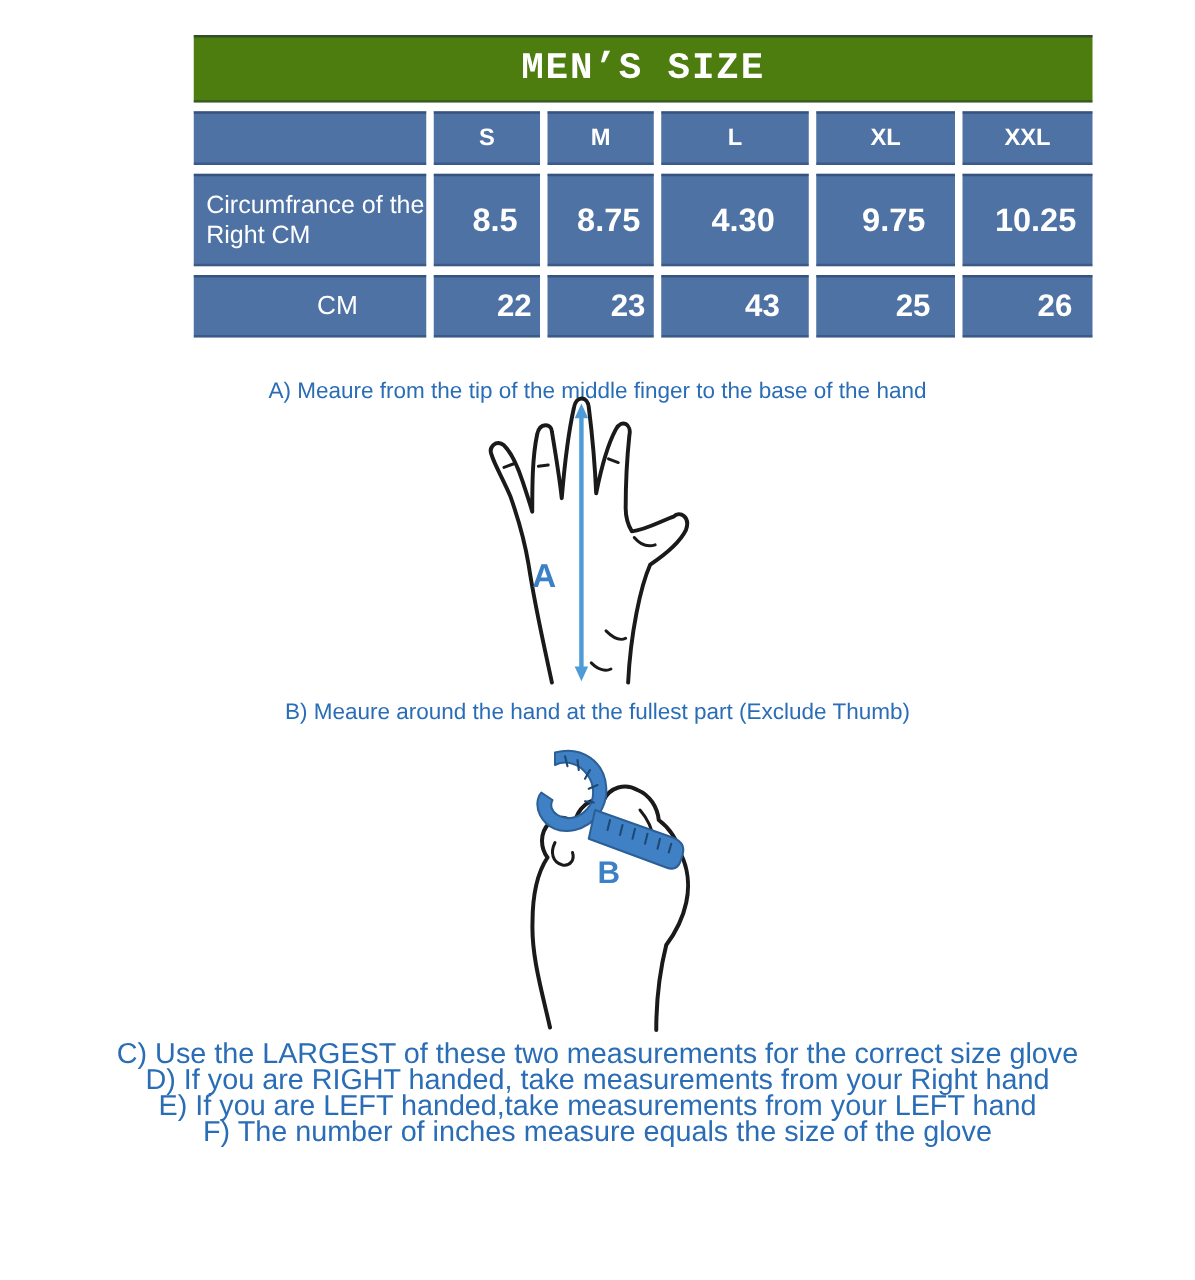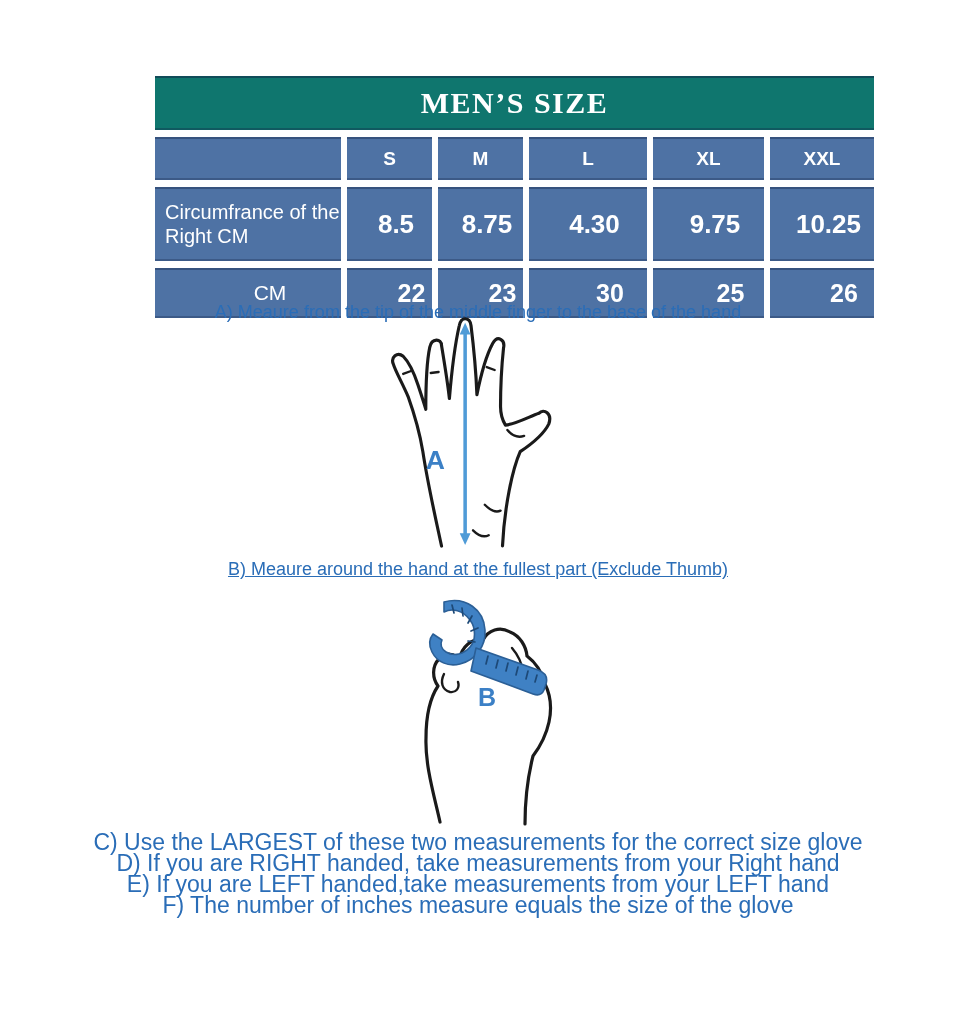--- a/index.html
+++ b/index.html
@@ -2,23 +2,23 @@
 <html><head>
 <meta charset="utf-8">
 <style>
   html,body{margin:0;padding:0;background:#ffffff;}
   .stage{position:relative;width:956px;height:1024px;background:#ffffff;overflow:hidden;
          font-family:"Liberation Sans",sans-serif;}
 
   
   .table-wrap{position:absolute;left:155px;top:28px;width:719px;}
   .banner{height:50px;display:flex;align-items:center;justify-content:center;
-          background:#0f766e;color:#ffffff;
-          font-family:Liberation Serif, serif;font-weight:800;font-size:30px;letter-spacing:1.5px;
-          border-top:2px solid rgba(20,35,70,.5);border-bottom:2px solid rgba(20,35,70,.35);margin-top:48px;}
+          background:#4d7c0f;color:#ffffff;
+          font-family:Liberation Mono, monospace;font-weight:800;font-size:30px;letter-spacing:1.5px;
+          border-top:2px solid rgba(20,35,70,.5);border-bottom:2px solid rgba(20,35,70,.35);}
   .trow{display:flex;margin-top:7px;}
   .cell{background:#4e72a4;color:#ffffff;display:flex;align-items:center;justify-content:center;
         border-top:2px solid rgba(20,35,70,.4);border-bottom:2px solid rgba(20,35,70,.3);
         margin-right:6px;box-sizing:border-box;}
   .cell:last-child{margin-right:0;}
   .c-label{flex:1 1 185px;}
   .c-s{flex:1 1 84px;}
   .c-m{flex:1 1 84px;}
   .c-l{flex:1 1 117px;}
   .c-xl{flex:1 1 110px;}
@@ -29,21 +29,21 @@
   .circ-row .cell{font-weight:bold;font-size:26px;padding-left:13px;}
   .circ-row .c-label{font-weight:normal;font-size:20px;line-height:24px;
                      justify-content:flex-start;text-align:left;padding-left:10px;}
   .cm-row{height:50px;}
   .cm-row .cell{font-weight:bold;font-size:25px;padding-left:44px;}
   .cm-row .c-label{font-weight:normal;font-size:21px;}
 
   
   .note{position:absolute;left:0;width:956px;text-align:center;color:#2a6db7;font-size:18px;}
   .note-a{top:302px;}
-  .note-b{top:559px;text-decoration:underline;}
+  .note-b{top:559px;}
   .notes-block{position:absolute;left:0;top:832px;width:956px;text-align:center;
                color:#2a6db7;font-size:23px;line-height:21px;}
 
   
   .hand-svg{position:absolute;left:368px;top:312px;}
   .fist-svg{position:absolute;left:392px;top:590px;}
   .diagram-letter{font-family:"Liberation Sans",sans-serif;font-weight:bold;fill:#3c80c6;}
 </style>
 </head>
 <body>
@@ -68,21 +68,21 @@
       <div class="cell c-m">8.75</div>
       <div class="cell c-l">4.30</div>
       <div class="cell c-xl">9.75</div>
       <div class="cell c-xxl">10.25</div>
     </div>
 
     <div class="trow cm-row">
       <div class="cell c-label">CM</div>
       <div class="cell c-s">22</div>
       <div class="cell c-m">23</div>
-      <div class="cell c-l">30</div>
+      <div class="cell c-l">43</div>
       <div class="cell c-xl">25</div>
       <div class="cell c-xxl">26</div>
     </div>
   </div>
 
   <div class="note note-a">A) Meaure from the tip of the middle finger to the base of the hand</div>
 
   <svg class="hand-svg" width="210" height="236" viewBox="0 0 200 240">
     <path d="M 68 238
          C 62 210, 54 175, 49 142

